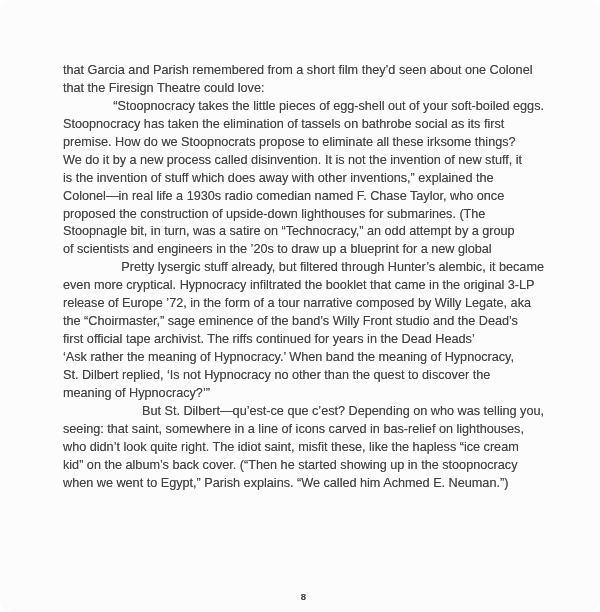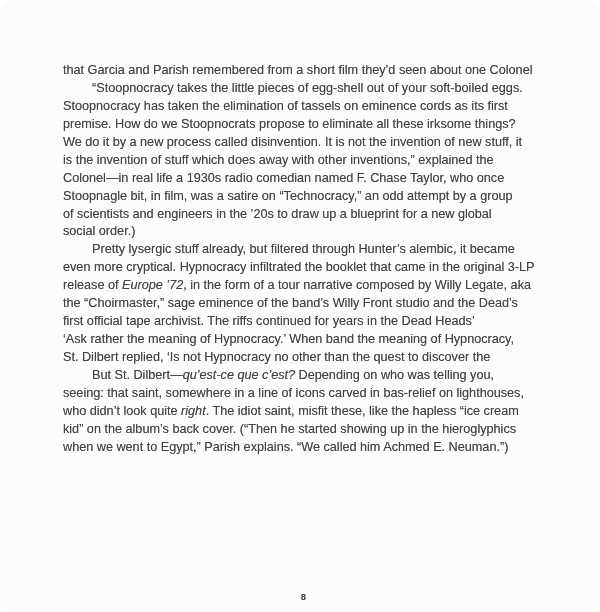--- a/index.html
+++ b/index.html
@@ -19,55 +19,57 @@
     position: absolute;
     left: 63px; top: 62px;
     width: 481px;
     font-size: 12.7px;
     line-height: 17.93px;
     letter-spacing: -0.02px;
     color: #434343;
     text-shadow: 0 0 0.5px rgba(70,70,70,0.55);
   }
   .line { white-space: nowrap; }
-  .line.indent { padding-left: 29px; }
-  .seg.it { font-style: italic; }
+  .line.indent { padding-left: 29px; text-align: right; }
+  .seg.it { }
   .folio {
     position: absolute;
     left: 63px; top: 591px;
     width: 481px;
     text-align: center;
     font-size: 9.5px;
     font-weight: 700;
     color: #4a4a4a;
     text-shadow: 0 0 0.5px rgba(70,70,70,0.5);
   }
 </style>
 </head>
 <body>
 
 <div class="page">
   <div class="body-text">
       <div class="line"><span class="seg">that Garcia and Parish remembered from a short film they’d seen about one Colonel</span></div>
+      <div class="line"><span class="seg">that the Firesign Theatre could love:</span></div>
       <div class="line indent"><span class="seg">“Stoopnocracy takes the little pieces of egg-shell out of your soft-boiled eggs.</span></div>
-      <div class="line"><span class="seg">Stoopnocracy has taken the elimination of tassels on eminence cords as its first</span></div>
+      <div class="line"><span class="seg">Stoopnocracy has taken the elimination of tassels on bathrobe social as its first</span></div>
       <div class="line"><span class="seg">premise. How do we Stoopnocrats propose to eliminate all these irksome things?</span></div>
       <div class="line"><span class="seg">We do it by a new process called disinvention. It is not the invention of new stuff, it</span></div>
       <div class="line"><span class="seg">is the invention of stuff which does away with other inventions,” explained the</span></div>
       <div class="line"><span class="seg">Colonel—in real life a 1930s radio comedian named F. Chase Taylor, who once</span></div>
-      <div class="line"><span class="seg">Stoopnagle bit, in film, was a satire on “Technocracy,” an odd attempt by a group</span></div>
+      <div class="line"><span class="seg">proposed the construction of upside-down lighthouses for submarines. (The</span></div>
+      <div class="line"><span class="seg">Stoopnagle bit, in turn, was a satire on “Technocracy,” an odd attempt by a group</span></div>
       <div class="line"><span class="seg">of scientists and engineers in the ’20s to draw up a blueprint for a new global</span></div>
-      <div class="line"><span class="seg">social order.)</span></div>
       <div class="line indent"><span class="seg">Pretty lysergic stuff already, but filtered through Hunter’s alembic, it became</span></div>
       <div class="line"><span class="seg">even more cryptical. Hypnocracy infiltrated the booklet that came in the original 3-LP</span></div>
       <div class="line"><span class="seg">release of </span><span class="seg it">Europe ’72</span><span class="seg">, in the form of a tour narrative composed by Willy Legate, aka</span></div>
       <div class="line"><span class="seg">the “Choirmaster,” sage eminence of the band’s Willy Front studio and the Dead’s</span></div>
       <div class="line"><span class="seg">first official tape archivist. The riffs continued for years in the Dead Heads’</span></div>
       <div class="line"><span class="seg">‘Ask rather the meaning of Hypnocracy.’ When band the meaning of Hypnocracy,</span></div>
       <div class="line"><span class="seg">St. Dilbert replied, ‘Is not Hypnocracy no other than the quest to discover the</span></div>
+      <div class="line"><span class="seg">meaning of Hypnocracy?’”</span></div>
       <div class="line indent"><span class="seg">But St. Dilbert—</span><span class="seg it">qu’est-ce que c’est?</span><span class="seg"> Depending on who was telling you,</span></div>
       <div class="line"><span class="seg">seeing: that saint, somewhere in a line of icons carved in bas-relief on lighthouses,</span></div>
       <div class="line"><span class="seg">who didn’t look quite </span><span class="seg it">right</span><span class="seg">. The idiot saint, misfit these, like the hapless “ice cream</span></div>
-      <div class="line"><span class="seg">kid” on the album’s back cover. (“Then he started showing up in the hieroglyphics</span></div>
+      <div class="line"><span class="seg">kid” on the album’s back cover. (“Then he started showing up in the stoopnocracy</span></div>
       <div class="line"><span class="seg">when we went to Egypt,” Parish explains. “We called him Achmed E. Neuman.”)</span></div>
     </div>
   <div class="folio">8</div>
 </div>
 
 </body></html>

